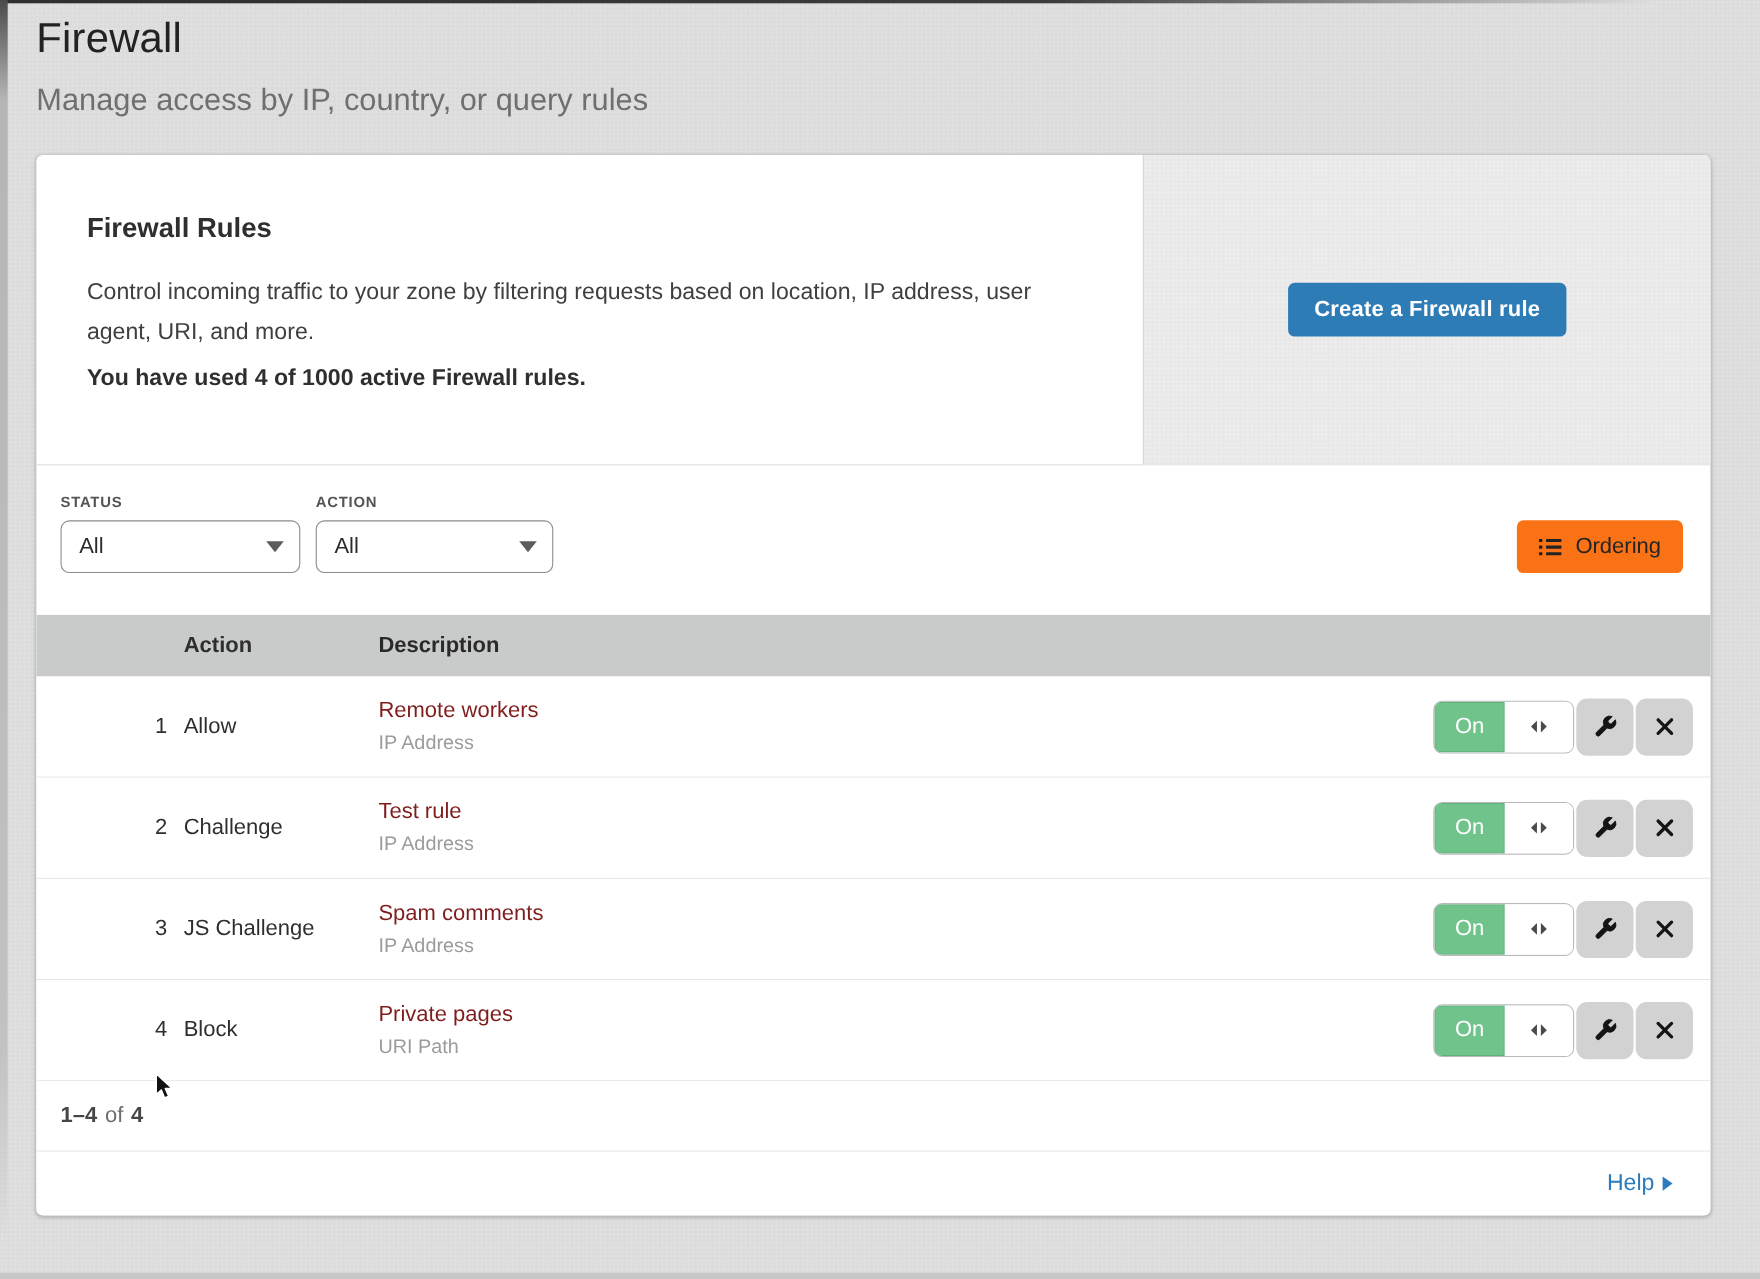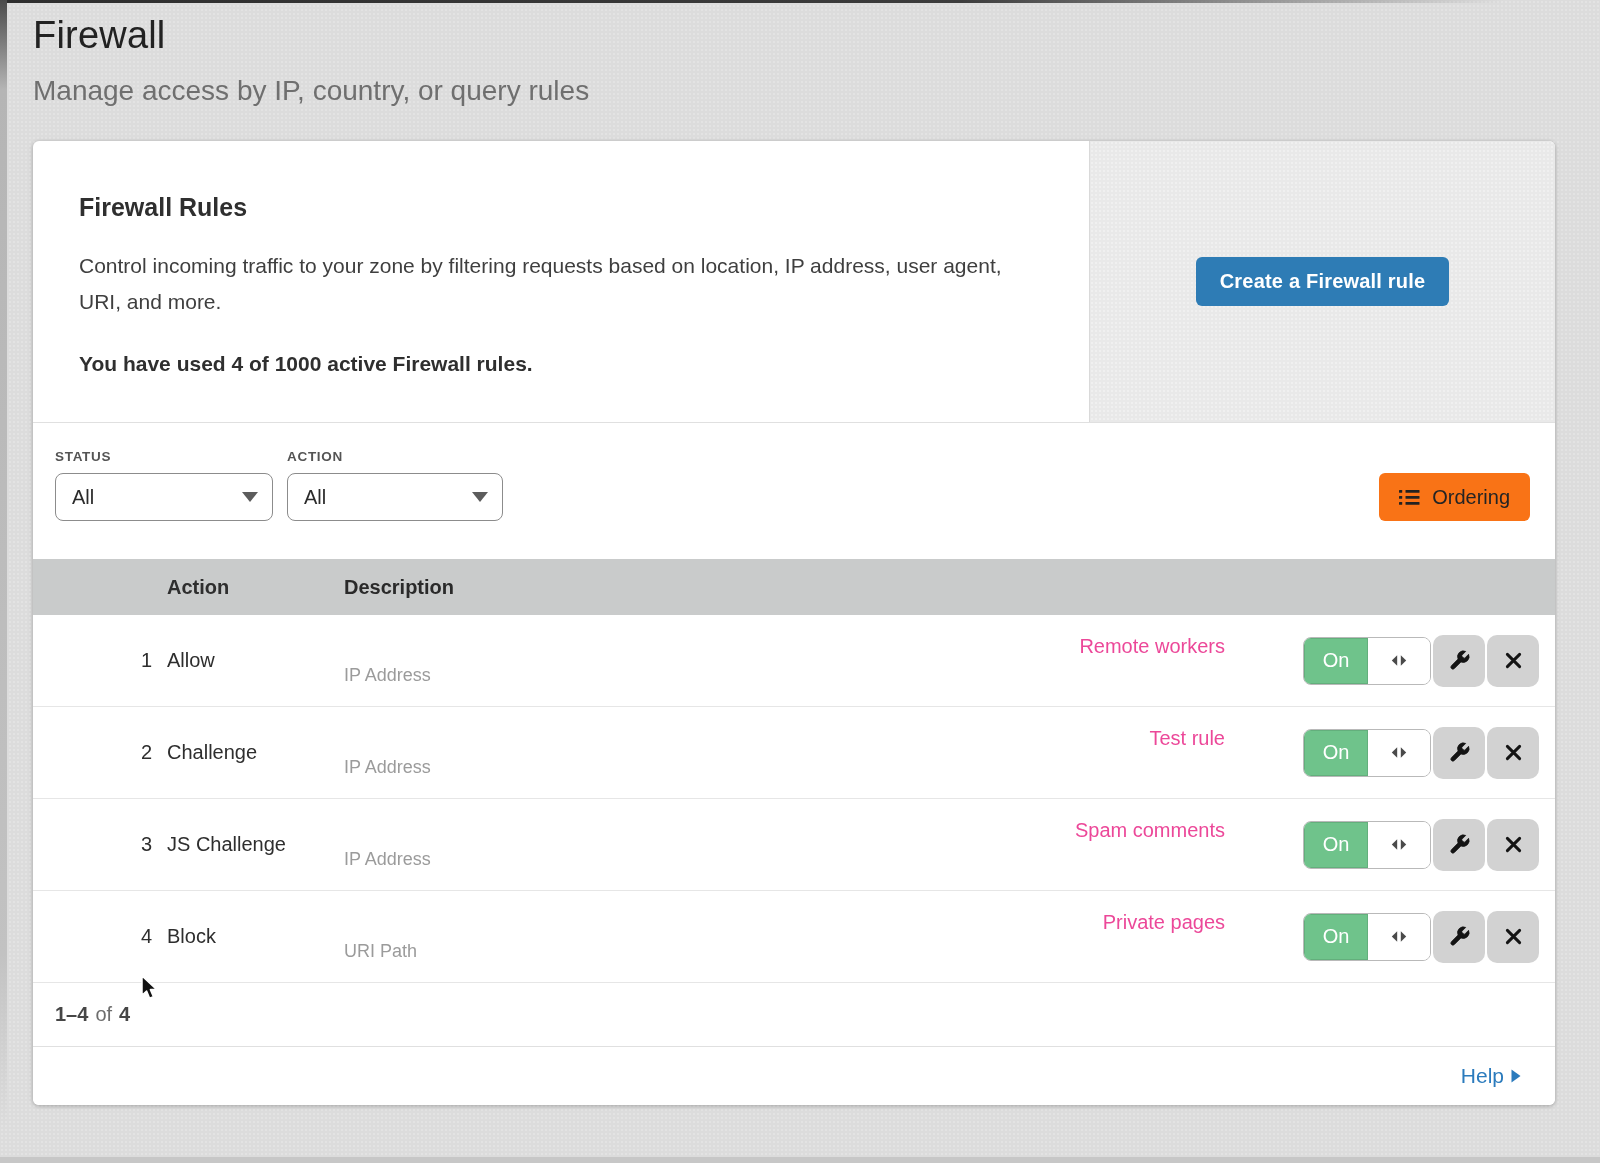--- a/index.html
+++ b/index.html
@@ -34,23 +34,23 @@
     border-radius:6px;
     box-shadow:0 1px 4px rgba(0,0,0,0.28);
     overflow:hidden;
   }
 
   
   .card-top{display:flex;min-height:282px;border-bottom:1px solid #e0e0e0;}
   .card-info{flex:1;padding:46px 46px 40px 46px;}
   .card-info-title{font-size:25px;font-weight:700;color:#2f2f2f;margin:6px 0 26px;}
   .card-info-desc{font-size:21px;color:#3f3f3f;line-height:36px;max-width:960px;}
-  .card-info-usage{font-size:21px;font-weight:700;color:#2f2f2f;margin-top:32px;}
+  .card-info-usage{font-size:21px;font-weight:700;color:#2f2f2f;margin-top:12px;}
   .card-side{
-    width:466px;flex:none;
+    width:516px;flex:none;
     background-color:#e9e9e9;
     background-image:radial-gradient(#f0f0f0 1px, rgba(0,0,0,0) 1px);
     background-size:4px 4px;
     border-left:1px solid #d9d9d9;
     display:flex;align-items:center;justify-content:center;
   }
   .btn-primary{
     background:var(--accent-blue,#2e7cb5);
     color:#fff;border:none;border-radius:6px;
     font-family:inherit;font-size:20px;font-weight:700;
@@ -88,21 +88,21 @@
   
   .table-header{
     display:grid;grid-template-columns:134px 177px 1fr 330px;align-items:center;
     height:56px;background:#c9cbcb;font-size:20px;font-weight:700;color:#2a2a2a;
   }
   .rule-row{
     display:grid;grid-template-columns:134px 177px 1fr 330px;align-items:center;
     height:92px;background:#fff;border-bottom:1px solid #e6e6e6;
   }
   .col-num{text-align:right;padding-right:15px;font-size:20px;color:#2e2e2e;}
-  .col-desc .desc-title{font-size:20px;color:#ec4899;text-align:right;}
+  .col-desc .desc-title{font-size:20px;color:#7f1d1d;}
   .col-desc .desc-sub{font-size:18px;color:#9b9b9b;margin-top:7px;}
   .col-action{font-size:20px;color:#2e2e2e;}
   .col-controls{display:flex;align-items:center;justify-content:flex-end;gap:2px;padding-right:16px;}
 
   .toggle{
     display:flex;height:48px;width:128px;border-radius:8px;overflow:hidden;
     border:1px solid #b9b9b9;cursor:pointer;background:#fff;
   }
   .toggle-on{
     width:64px;background:var(--toggle-green,#6fc38b);color:#fff;

